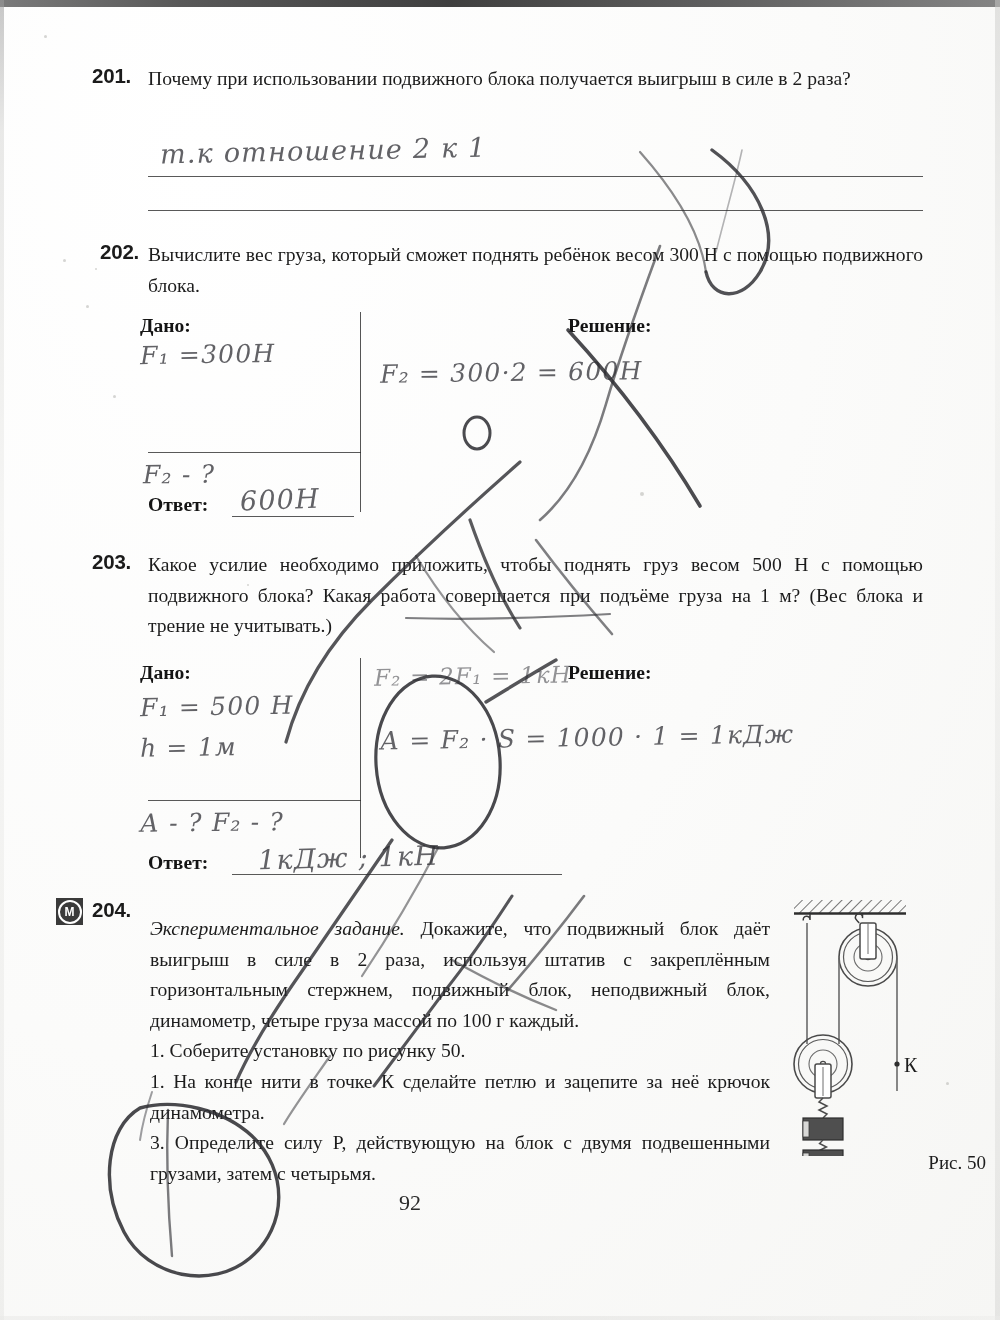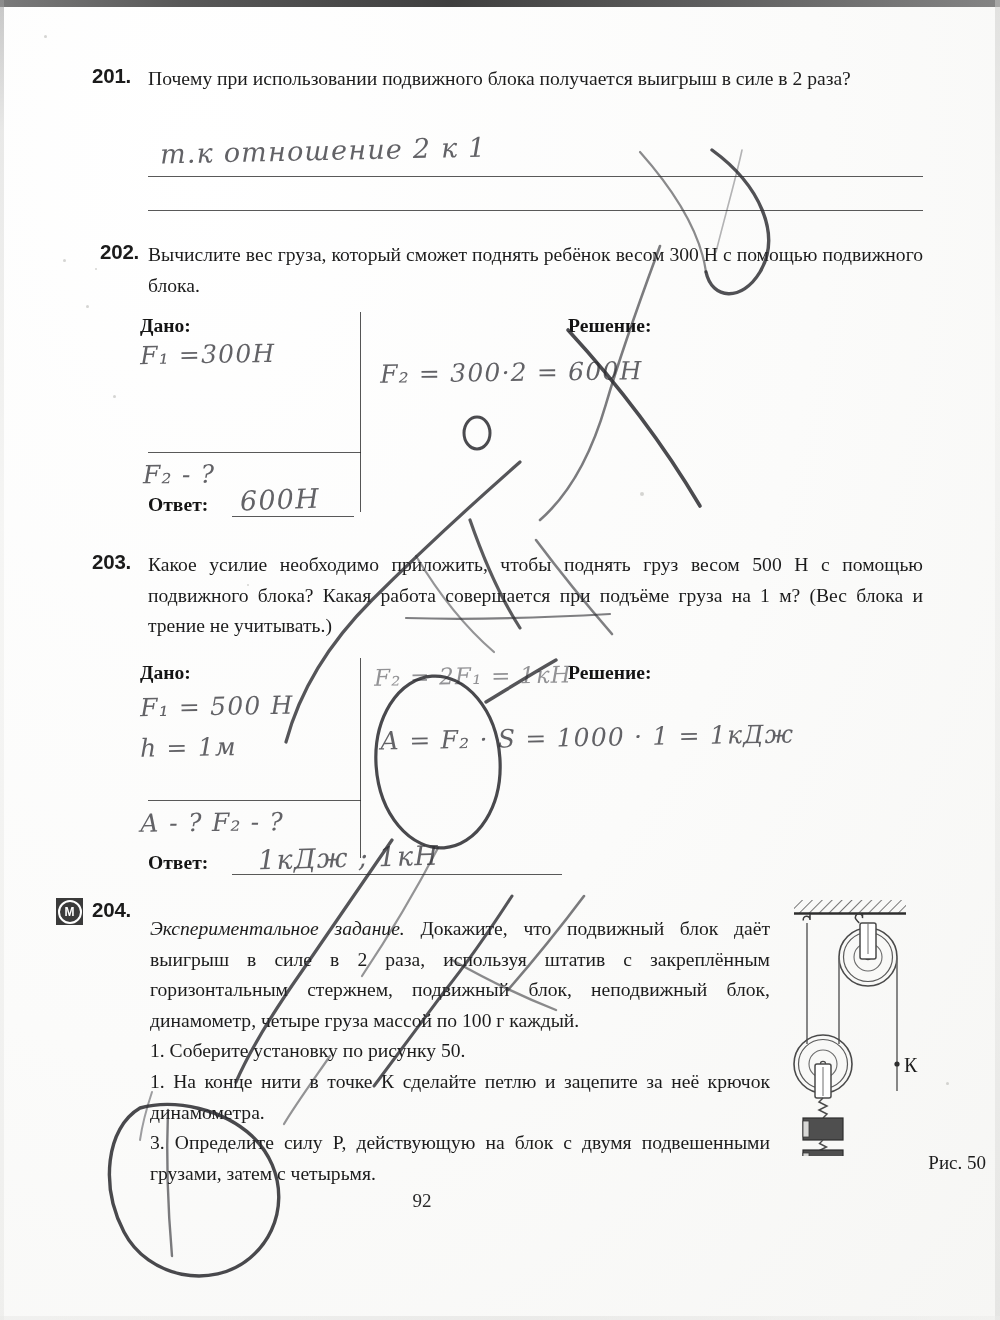--- a/index.html
+++ b/index.html
@@ -108,24 +108,24 @@
   #figure{position:absolute;left:786px;top:896px;width:200px;height:260px;}
   .fig-caption{
     position:absolute;left:786px;top:1152px;width:200px;
     text-align:right;
     font-family:"Liberation Serif", serif;
     font-size:19px;color:#1d1d1d;
   }
 
   
   .pageno{
-    position:absolute;left:12px;top:1190px;width:820px;
+    position:absolute;left:0;top:1190px;width:820px;
     text-align:center;
     font-family:"Liberation Serif", serif;
-    font-size:19px;color:#2a2a2a;
+    font-size:22px;color:#2a2a2a;
   }
   .italic{font-style:italic;}
 </style>
 </head>
 <body>
 
 <div id="page">
   <div class="scan-edge-top"></div>
   <div class="scan-edge-left"></div>
   <div class="scan-edge-right"></div>

